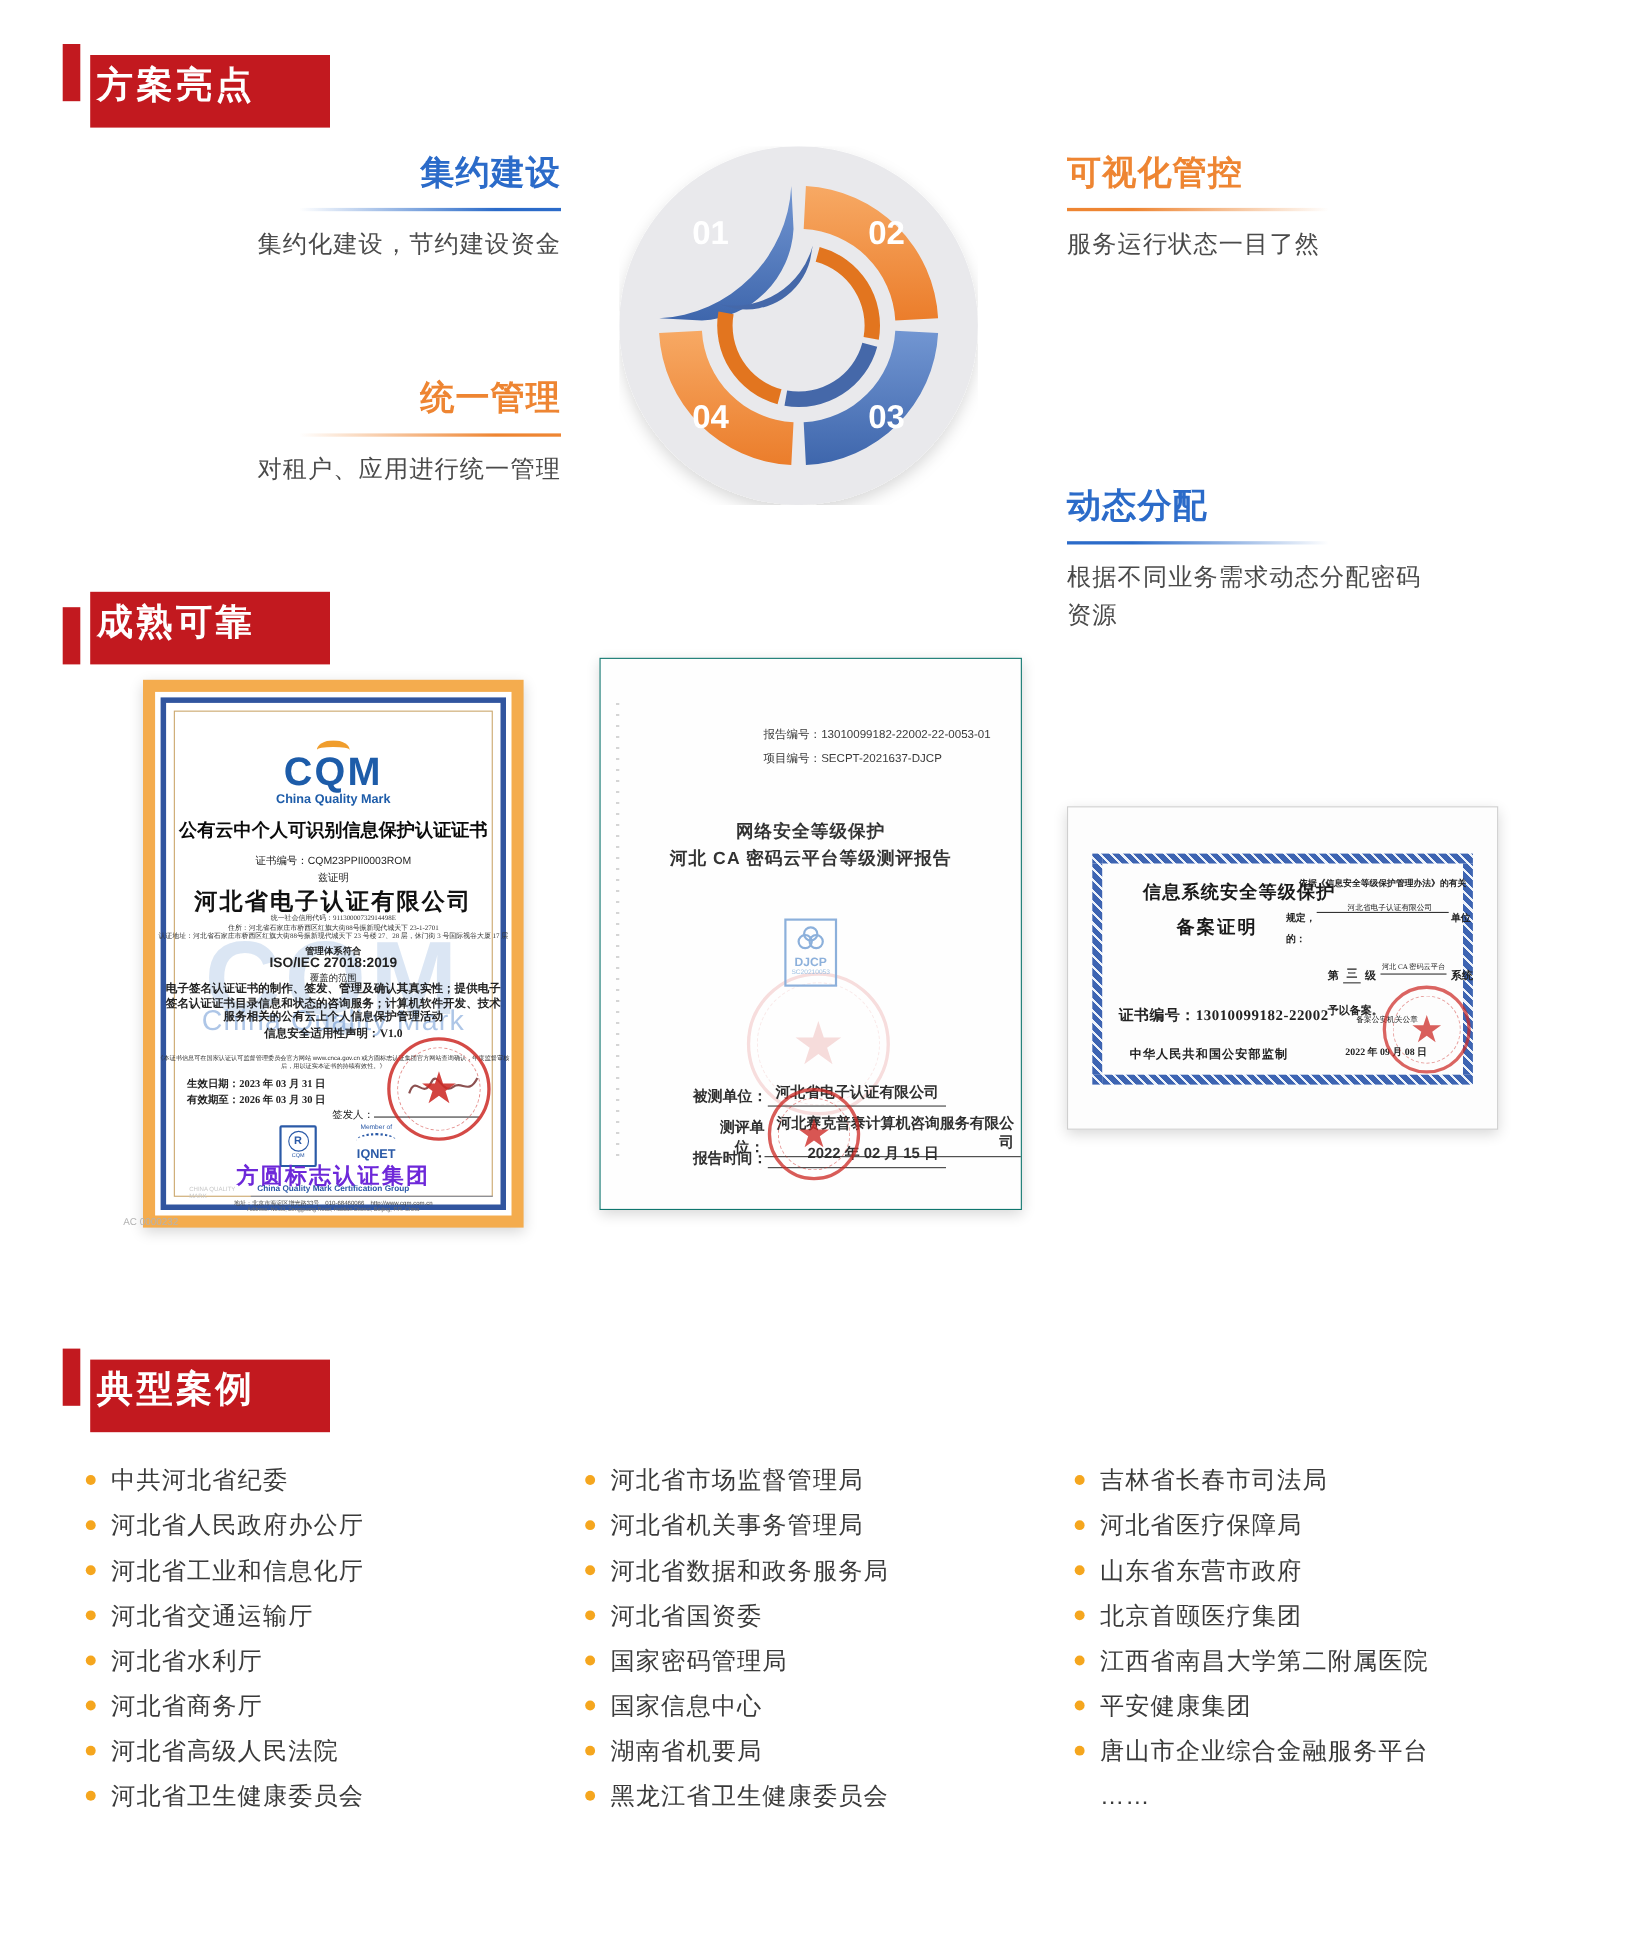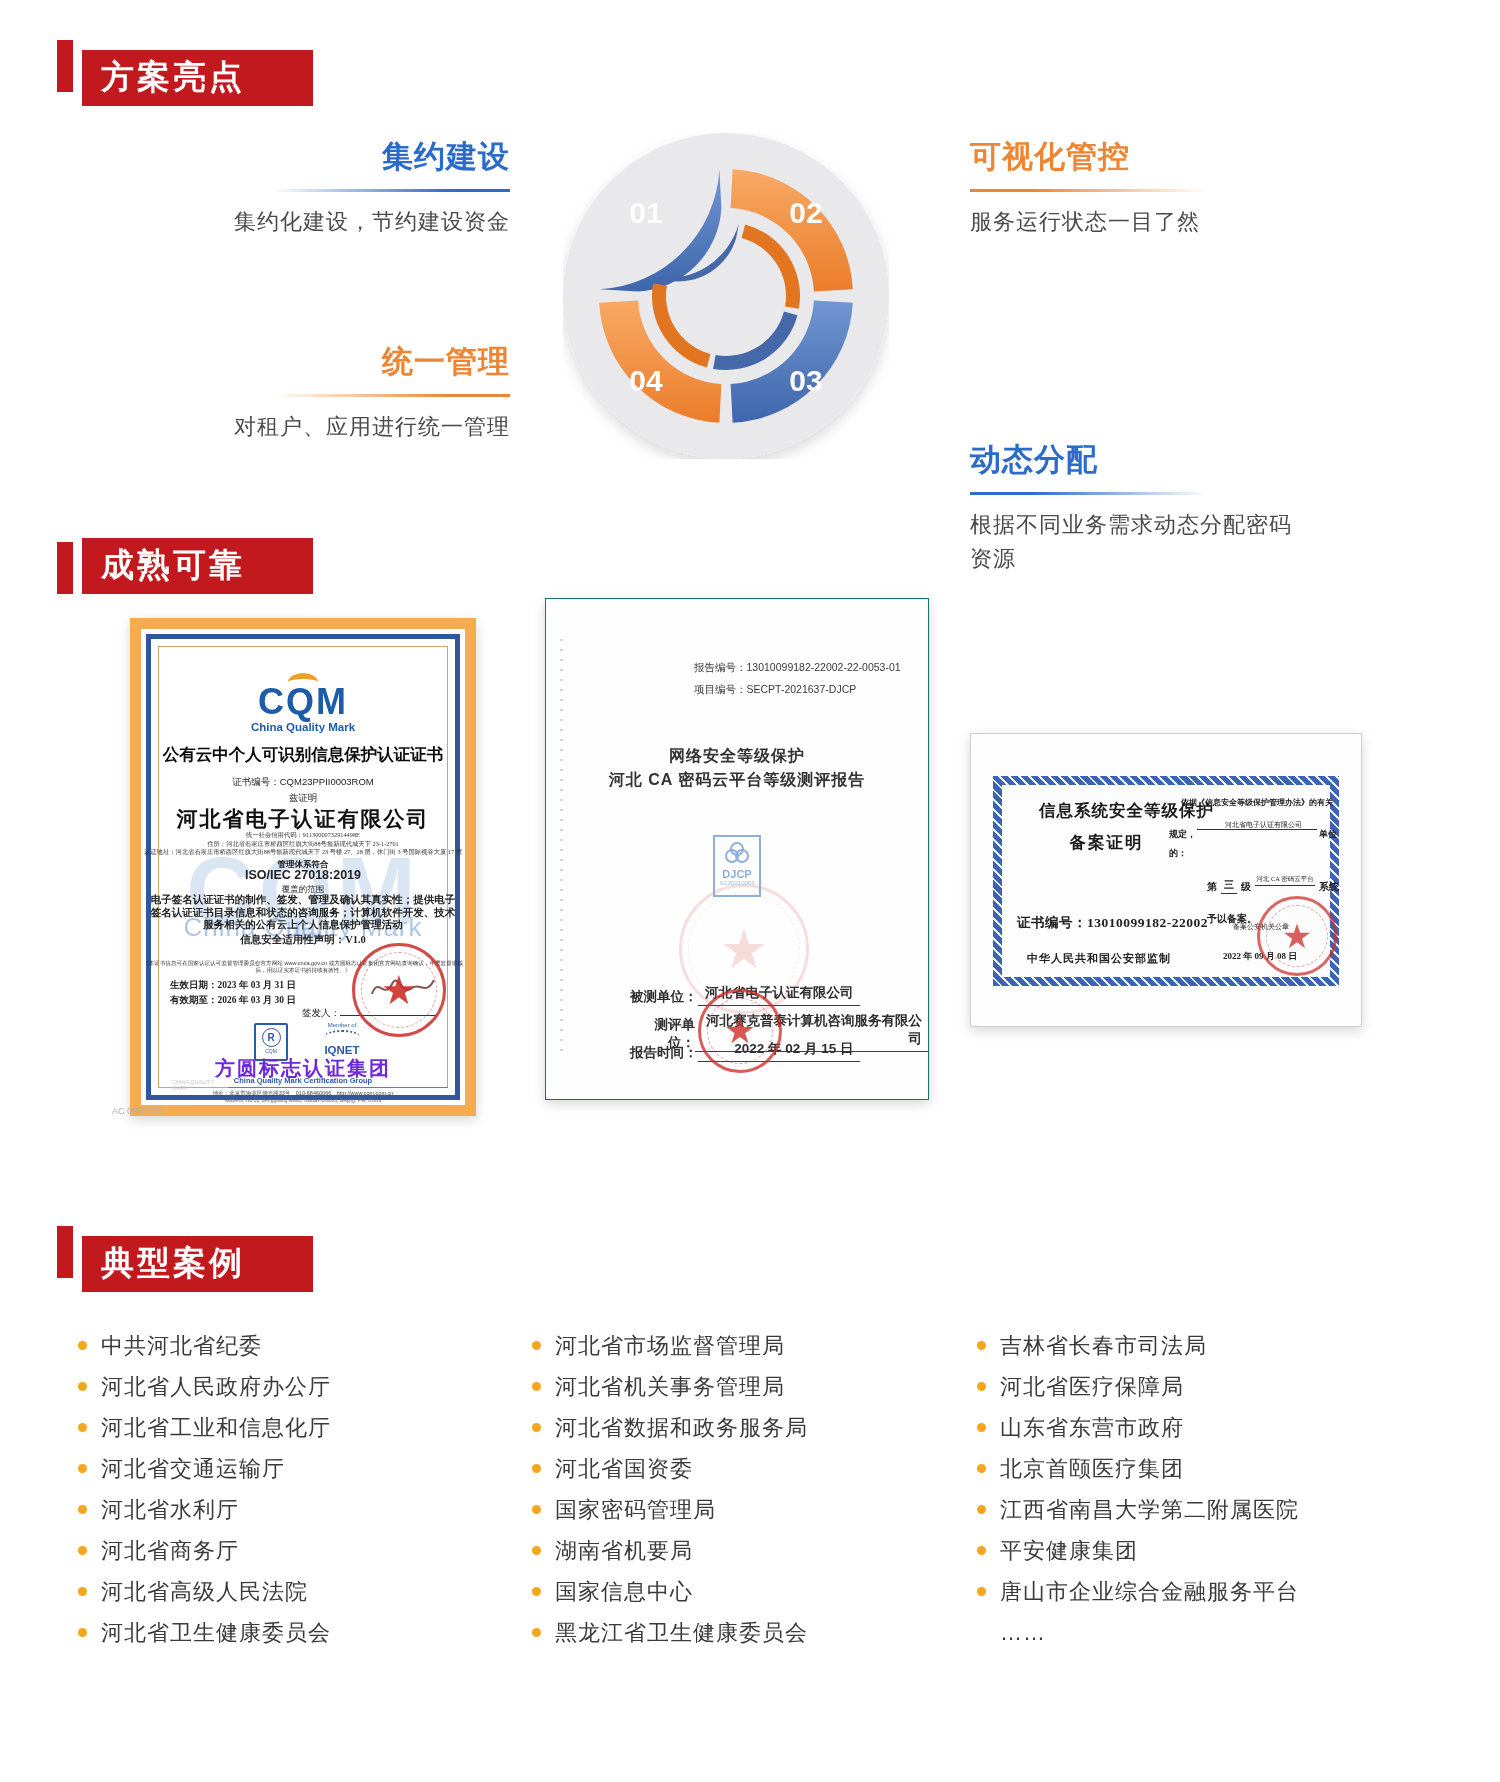--- a/index.html
+++ b/index.html
@@ -6,22 +6,22 @@
   html,body{margin:0;padding:0;background:#fff;}
   .page{position:relative;width:1500px;height:1782px;background:#fff;overflow:hidden;
         font-family:"Liberation Sans","DejaVu Sans",sans-serif;color:#222;}
   .abs{position:absolute;}
   .serif{font-family:"Liberation Serif","DejaVu Serif",serif;}
   .ctr{left:0;right:0;text-align:center;}
 
   
   .banner{position:absolute;left:57px;display:flex;}
   .banner-bar{width:16px;height:52px;background:var(--red);}
-  .banner-box{margin-left:9px;margin-top:10px;height:56px;width:212px;background:var(--red);
-              color:#fff;font-size:33px;font-weight:700;letter-spacing:3px;line-height:54px;padding-left:19px;}
+  .banner-box{margin-left:9px;margin-top:10px;height:66px;width:212px;background:var(--red);
+              color:#fff;font-size:33px;font-weight:700;letter-spacing:3px;line-height:54px;padding-left:6px;}
 
   
   .hl{position:absolute;width:345px;}
   .hl-title{font-size:31px;font-weight:700;letter-spacing:1px;}
   .hl-underline{height:3px;margin-top:11px;width:238px;}
   .hl-desc{margin-top:13px;font-size:22px;color:#4A4A4A;letter-spacing:1px;line-height:34px;}
   .side-left{text-align:right;}
   .side-left .hl-underline{margin-left:auto;}
   .acc-blue .hl-title{color:var(--blue);}
   .acc-orange .hl-title{color:var(--orange);}
@@ -319,25 +319,25 @@
       <div class="case-item">
         <span class="bullet"></span>
         <span class="case-text">河北省国资委</span>
       </div>
       <div class="case-item">
         <span class="bullet"></span>
         <span class="case-text">国家密码管理局</span>
       </div>
       <div class="case-item">
         <span class="bullet"></span>
+        <span class="case-text">国家信息中心</span>
+      </div>
+      <div class="case-item">
+        <span class="bullet"></span>
         <span class="case-text">湖南省机要局</span>
-      </div>
-      <div class="case-item">
-        <span class="bullet"></span>
-        <span class="case-text">国家信息中心</span>
       </div>
       <div class="case-item">
         <span class="bullet"></span>
         <span class="case-text">黑龙江省卫生健康委员会</span>
       </div>
     </div>
   <div class="case-col" style="left:977px;">
       <div class="case-item">
         <span class="bullet"></span>
         <span class="case-text">吉林省长春市司法局</span>

